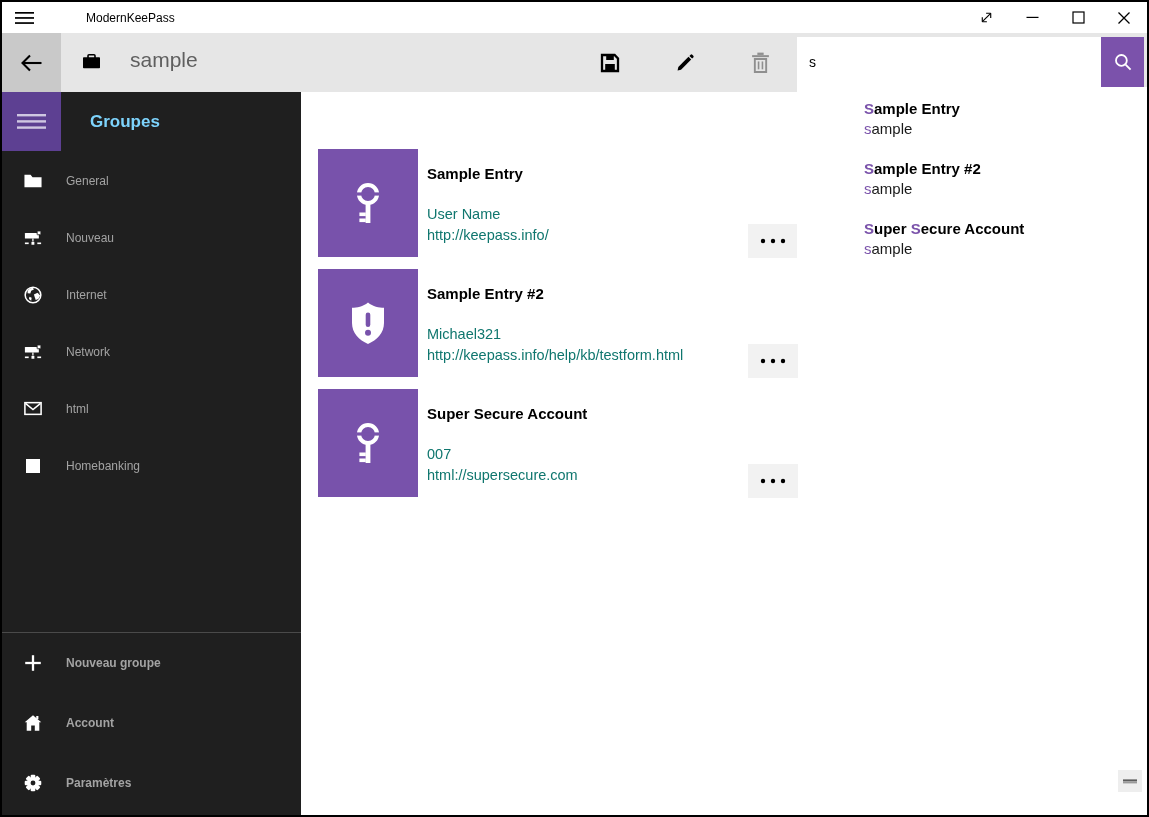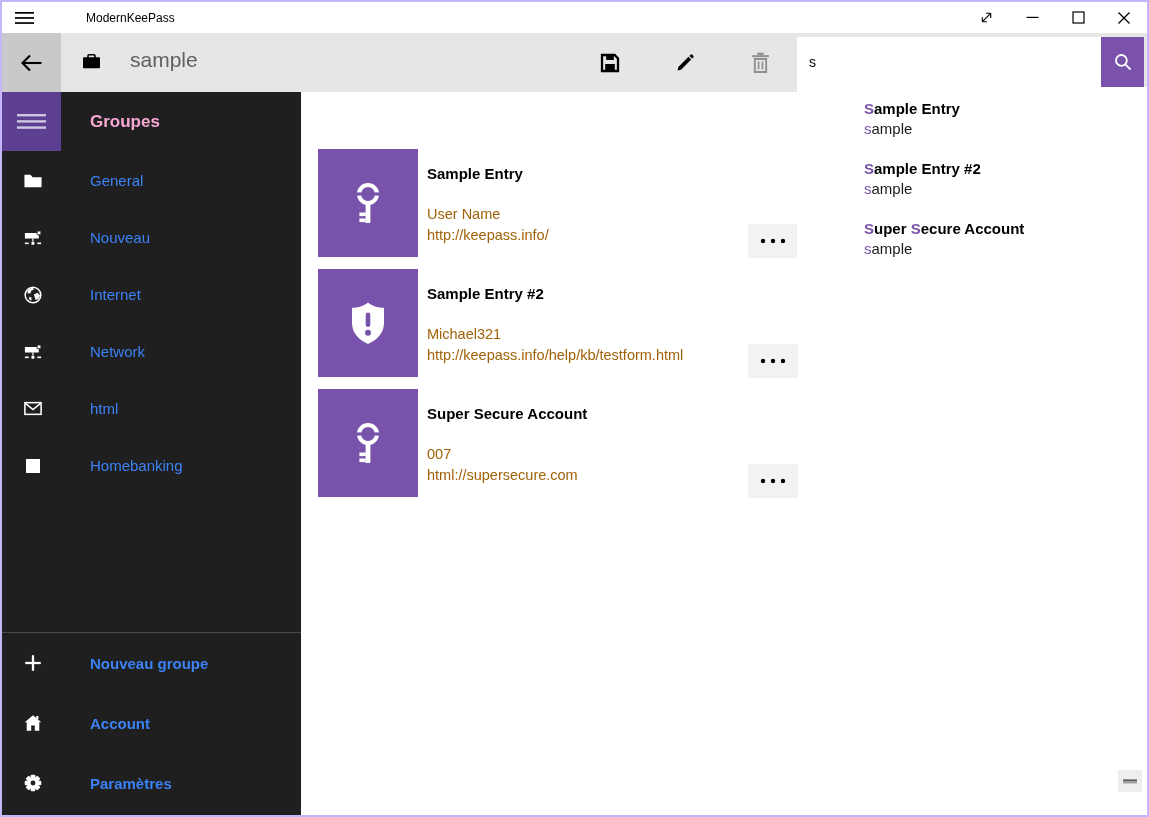--- a/index.html
+++ b/index.html
@@ -1,17 +1,17 @@
 <!DOCTYPE html>
 <html><head>
 <meta charset="utf-8">
 <style>
   * { margin:0; padding:0; box-sizing:border-box; }
   html,body { width:1149px; height:817px; background:#fff; font-family:"Liberation Sans", sans-serif; overflow:hidden; }
-  .window { position:relative; width:1149px; height:817px; border:2px solid #c4b5fd; background:#fff; }
+  .window { position:relative; width:1149px; height:817px; border:2px solid #000000; background:#fff; }
 
   
   .titlebar { position:absolute; top:0; left:0; right:0; height:31px; background:#fff; display:flex; align-items:center; }
   .tb-hamburger { width:46px; height:31px; display:flex; align-items:center; justify-content:center; background:none; border:none; cursor:pointer; }
   .tb-title { font-size:12px; color:#000; margin-left:38px; }
   .tb-controls { position:absolute; right:0; top:0; height:31px; display:flex; }
   .tb-btn { width:46px; height:31px; display:flex; align-items:center; justify-content:center; background:none; border:none; cursor:pointer; }
 
   
   .appbar { position:absolute; top:31px; left:0; right:0; height:59px; background:#e6e6e6; }
@@ -24,38 +24,38 @@
   .search-input { flex:1; border:none; outline:none; background:#fff; font-size:14px; padding-left:12px; color:#000; font-family:"Liberation Sans", sans-serif; }
   .search-btn { width:43px; height:50px; background:#7b52ab; border:none; display:flex; align-items:center; justify-content:center; cursor:pointer; }
 
   
   .body { position:absolute; top:90px; left:0; right:0; bottom:0; }
 
   
   .sidebar { position:absolute; left:0; top:0; width:299px; height:100%; background:#1f1f1f; color:#fff; }
   .pane-header { position:relative; height:59px; }
   .pane-hamburger { position:absolute; left:0; top:0; width:59px; height:59px; background:#5d4092; border:none; display:flex; align-items:center; justify-content:center; cursor:pointer; }
-  .pane-title { position:absolute; left:88px; top:0; height:59px; display:flex; align-items:center; font-size:17px; font-weight:bold; color:#f9a8d4; }
+  .pane-title { position:absolute; left:88px; top:0; height:59px; display:flex; align-items:center; font-size:17px; font-weight:bold; color:#7dd3fc; }
   .group-list { position:absolute; top:60px; left:0; right:0; }
   .nav-item { height:57px; display:flex; align-items:center; padding-left:22px; cursor:pointer; }
   .nav-item .ni-icon { width:18px; display:flex; justify-content:center; }
-  .nav-item .ni-label { margin-left:48px; font-size:15px; color:#3b82f6; }
+  .nav-item .ni-label { margin-left:24px; font-size:12px; color:#a3a3a3; }
   .sidebar-bottom { position:absolute; bottom:2px; left:0; right:0;text-align:center; }
   .pane-divider { height:1px; background:#4a4a4a; }
   .nav-item.bottom { height:60px; }
   .nav-item.bottom .ni-label { font-weight:bold; }
 
   
   .main { position:absolute; left:299px; top:0; right:0; bottom:0; background:#fff; }
   .entry-list { padding-top:57px; padding-left:17px; }
   .entry { position:relative; width:481px; height:120px; cursor:pointer; }
   .tile { position:absolute; left:0; top:0; width:100px; height:108px; background:#7852ab; display:flex; align-items:center; justify-content:center; }
   .entry-text { position:absolute; left:109px; top:0; right:60px; }
   .entry-title { margin-top:15px; font-size:15px; font-weight:bold; color:#000; line-height:20px; }
-  .entry-lines { margin-top:20px; font-size:14.5px; color:#a16207; line-height:20.5px; white-space:nowrap; }
+  .entry-lines { margin-top:20px; font-size:14.5px; color:#0f766e; line-height:20.5px; white-space:nowrap; }
   .more-btn { position:absolute; left:430px; top:75px; width:50px; height:34px; background:#f2f2f2; border:none; display:flex; align-items:center; justify-content:center; cursor:pointer; }
 
   
   .suggestions { position:absolute; left:795px; top:85px; width:350px; height:185px; background:#fff; padding-top:6px; }
   .sugg-item { height:60px; padding:6px 0 0 67px; cursor:pointer; }
   .sugg-title { font-size:15px; font-weight:bold; color:#000; line-height:20px; }
   .sugg-sub { font-size:15px; color:#1a1a1a; line-height:20px; }
   .hl { color:#7a52aa; }
 
   

